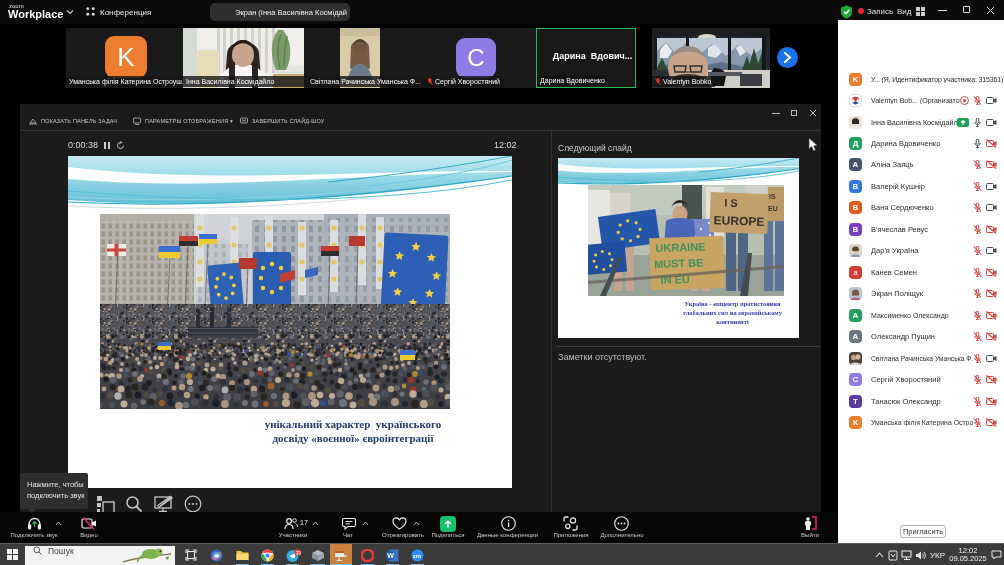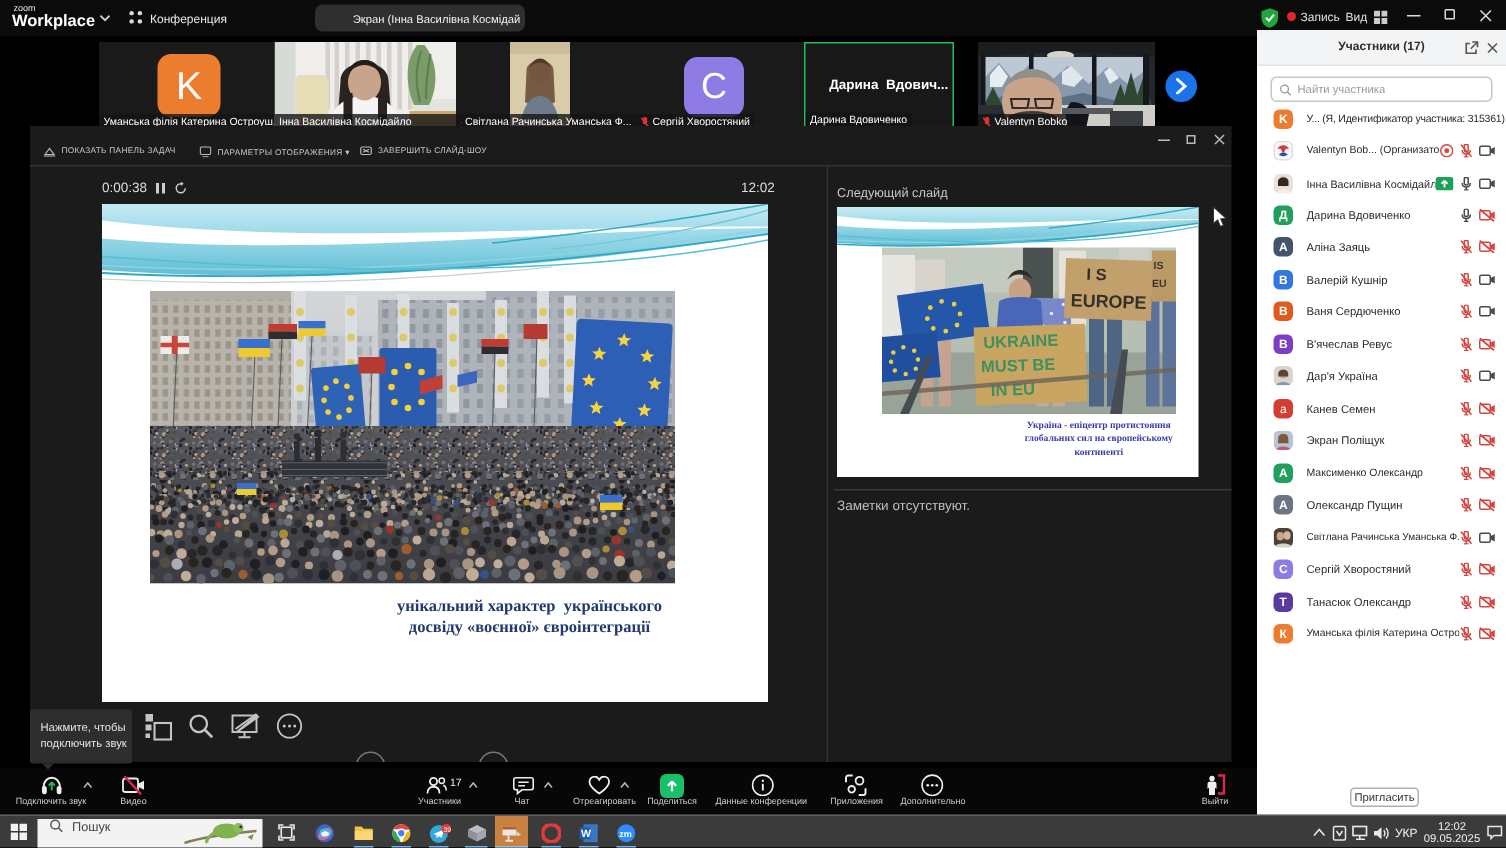--- a/index.html
+++ b/index.html
@@ -3,21 +3,21 @@
 *{margin:0;padding:0;box-sizing:border-box}
 html,body{width:1004px;height:565px;overflow:hidden;background:#000;font-family:"Liberation Sans",sans-serif}
 .abs{position:absolute}
 #screen{position:relative;width:1004px;height:565px;background:#000}
 
 #hdr{position:absolute;left:0;top:0;width:1004px;height:24px;background:#0b0b0b;color:#fff}
 
 .tile{position:absolute;top:28px;height:60px;background:#1a1a1a;overflow:hidden}
 .vlabel{position:absolute;left:0;bottom:1px;background:rgba(20,20,20,.8);color:#fff;font-size:7px;line-height:9px;padding:1px 3px;white-space:nowrap;display:flex;align-items:center;gap:2px}
 
-#pwin{position:absolute;left:20px;top:84px;width:801px;height:424px;background:#1b1b1b}
+#pwin{position:absolute;left:20px;top:104px;width:801px;height:424px;background:#1b1b1b}
 .ptool{color:#c9c9c9;font-size:5.5px;letter-spacing:.2px;white-space:nowrap}
 
 #panel{position:absolute;left:838px;top:20px;width:166px;height:523px;background:#fff;font-size:7.5px}
 #panelhdr{position:absolute;left:0;top:0;width:166px;height:24px;background:#f2f4f6;border-bottom:1px solid #e3e5e8}
 .prow{position:absolute;left:0;width:166px;height:21px;display:flex;align-items:center}
 .pav{width:13px;height:13px;border-radius:4px;margin-left:11px;flex:none;color:#fff;font-size:8px;font-weight:bold;display:flex;align-items:center;justify-content:center;overflow:hidden}
 .pname{margin-left:9px;color:#2b2b2b;font-size:7.5px;white-space:nowrap;overflow:hidden;flex:1 1 auto}
 .picons{display:flex;align-items:center;gap:4px;margin-right:7px;flex:none}
 
 #ztool{position:absolute;left:0;top:512px;width:838px;height:31px;background:#070707;color:#d8d8d8}
@@ -1497,37 +1497,20 @@
           <circle cx="4.5" cy="4.5" r="4" fill="none" stroke="#d64541" stroke-width="1"></circle>
           <circle cx="4.5" cy="4.5" r="1.6" fill="#d64541"></circle>
         </g>
 <g id="shrG">
           <rect x="0" y="0" width="12" height="9" rx="2" fill="#1aa15a"></rect>
           <path d="M6 7 V2.5 M6 2.5 L4 4.5 M6 2.5 L8 4.5" stroke="#fff" stroke-width="1.2" fill="none"></path>
         </g>
 </defs>
     </svg>
 <div id="panel">
-  <div id="panelhdr">
-    <div class="abs" style="left:0;top:6px;width:166px;text-align:center;font-size:8px;font-weight:bold;color:#2b2b2b">Участники (17)</div>
-    <svg class="abs" style="left:138px;top:7px" width="10" height="10" viewBox="0 0 10 10">
-          <path d="M4 2 H1.5 V8.5 H8 V6" stroke="#555" stroke-width="1.1" fill="none"></path>
-          <path d="M5.5 1 H9 V4.5 M9 1 L4.5 5.5" stroke="#555" stroke-width="1.1" fill="none"></path>
-        </svg>
-    <svg class="abs" style="left:153px;top:8px" width="8" height="8" viewBox="0 0 8 8">
-          <path d="M1 1 L7 7 M7 1 L1 7" stroke="#555" stroke-width="1.1"></path>
-        </svg>
-  </div>
-  <div class="abs" style="left:9px;top:31px;width:148px;height:17px;border:1px solid #c6c6c6;border-radius:4px;display:flex;align-items:center">
-    <svg style="margin-left:5px" width="8" height="8" viewBox="0 0 9 9">
-          <circle cx="3.8" cy="3.8" r="2.9" stroke="#999" stroke-width="1" fill="none"></circle>
-          <path d="M6 6 L8.5 8.5" stroke="#999" stroke-width="1"></path>
-        </svg>
-    <span style="margin-left:4px;color:#9a9a9a;font-size:7.5px">Найти участника</span>
-  </div>
   <div class="prow" style="top:49px">
         <div class="pav" style="background:#ed7d2e">K</div>
         <div class="pname" style="font-size:7px;letter-spacing:-0.15px">У... (Я, Идентификатор участника: 315361)</div>
       </div>
   <div class="prow" style="top:70px">
         <div class="pav" style="background:#fff;border:.5px solid #ddd">
           <svg width="13" height="13" viewBox="0 0 13 13">
             <circle cx="6.5" cy="6.5" r="6" fill="#f4f4f8"></circle>
             <path d="M2 5 A5 5 0 0 1 11 5 L8.5 5 L6.5 9 L4.5 5 Z" fill="#d03a3a"></path>
             <path d="M3 9.5 A5 5 0 0 0 10 9.5 L8 8 H5 Z" fill="#2a4faa"></path>

